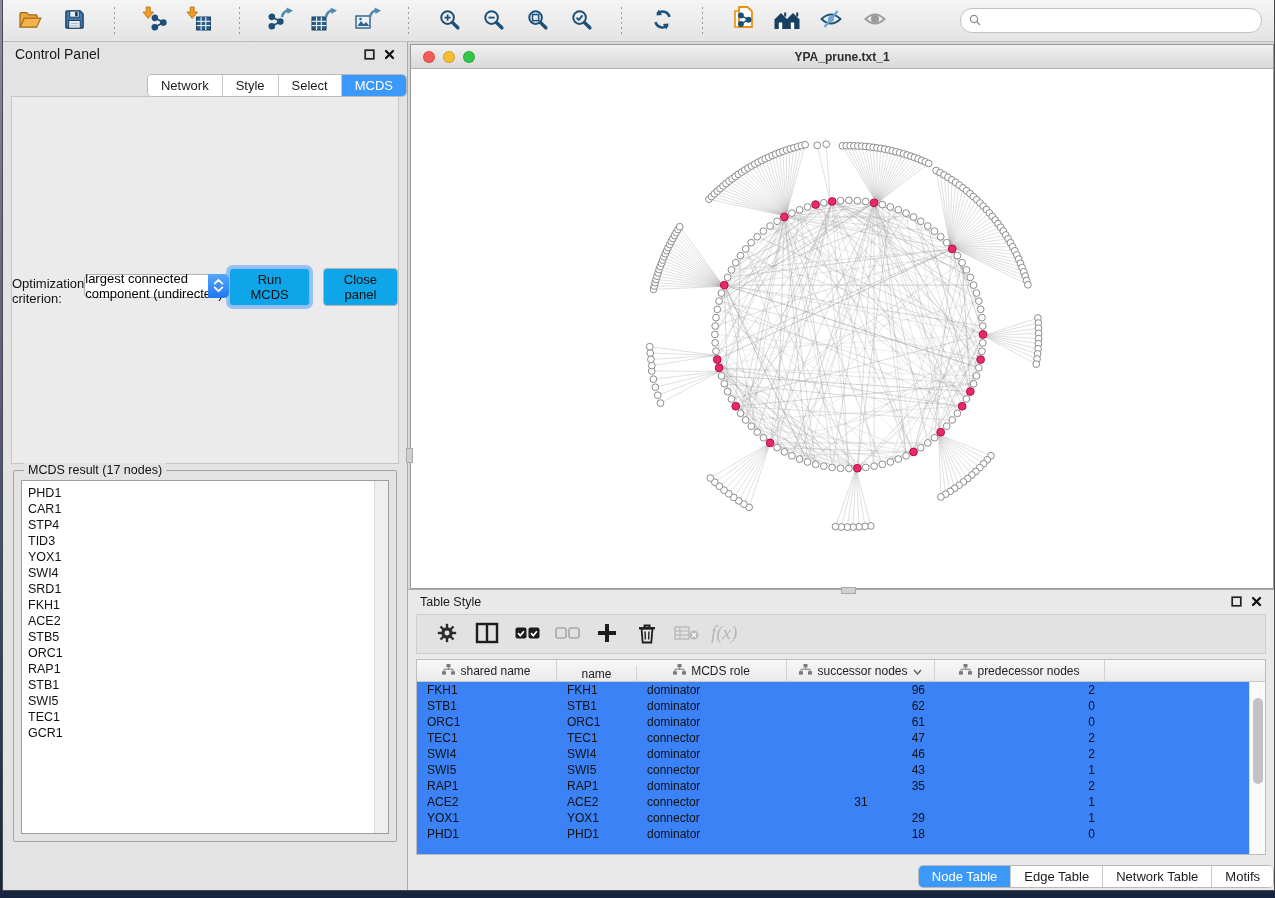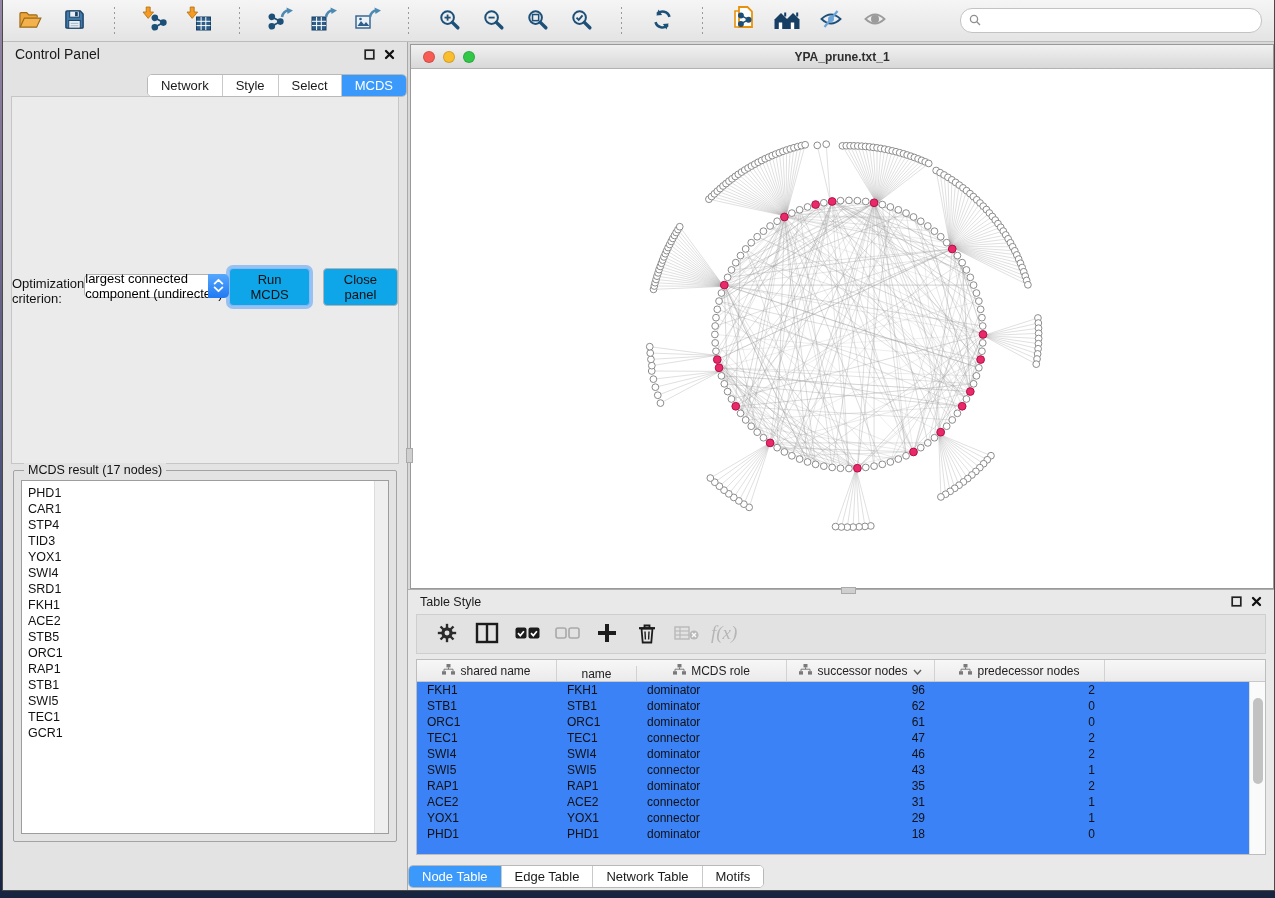--- a/index.html
+++ b/index.html
@@ -75,21 +75,21 @@
     border-bottom:1px solid #c8c8c8;}
   .th{display:flex;align-items:center;justify-content:center;gap:5px;font-size:12px;color:#222;
     border-right:1px solid #d2d2d2;box-sizing:border-box;}
   .th.filler{flex:1;border-right:none;}
   .tbody{flex:1;overflow:hidden;}
   .tr{display:flex;height:16px;align-items:center;font-size:12px;color:#111;}
   .td{box-sizing:border-box;padding:0 10px;white-space:nowrap;overflow:hidden;}
   .td.num{text-align:right;}
   .tbl-scroll{position:absolute;top:22px;right:0;bottom:0;width:15px;background:#fafafa;border-left:1px solid #ddd;}
   .tbl-thumb{position:absolute;left:2.5px;right:2.5px;top:16px;height:86px;background:#c2c2c2;border-radius:6px;}
-  .tp-tabs{height:27px;flex:none;display:flex;justify-content:flex-start;align-items:center;margin-top:8px;}
+  .tp-tabs{height:27px;flex:none;display:flex;justify-content:flex-end;align-items:center;margin-top:8px;}
   
   .status-bar{height:32px;flex:none;background:#ececec;border-top:1px solid #c2c2c2;
     display:flex;align-items:center;padding:0 11px;}
   .sb-btn{width:28px;height:24px;background:#f6f6f6;border:1px solid #b5b5b5;border-radius:3px;
     display:flex;align-items:center;justify-content:center;padding:0;}
   .memory-btn{margin-left:auto;height:23px;background:#fdfdfd;border:1px solid #b5b5b5;border-radius:3px;
     display:flex;align-items:center;gap:5px;padding:0 9px;font-size:12px;color:#111;}
   .mem-dot{width:10px;height:10px;border-radius:50%;background:#17a62b;border:1px solid #0e7a1d;box-sizing:border-box;}
 </style>
 </head>
@@ -1187,21 +1187,21 @@
                 <div class="td" style="width: 140px; flex: 0 0 auto;">RAP1</div>
                 <div class="td" style="width: 80px; flex: 0 0 auto;">RAP1</div>
                 <div class="td" style="width: 150px; flex: 0 0 auto;">dominator</div>
                 <div class="td num" style="width: 148px; flex: 0 0 auto;">35</div>
                 <div class="td num" style="width: 170px; flex: 0 0 auto;">2</div>
               </div>
               <div class="tr">
                 <div class="td" style="width: 140px; flex: 0 0 auto;">ACE2</div>
                 <div class="td" style="width: 80px; flex: 0 0 auto;">ACE2</div>
                 <div class="td" style="width: 150px; flex: 0 0 auto;">connector</div>
-                <div class="td num" style="width: 148px; flex: 0 0 auto;">31</div>
+                <div class="td num" style="width: 148px; flex: 0 0 auto; text-align: center;">31</div>
                 <div class="td num" style="width: 170px; flex: 0 0 auto;">1</div>
               </div>
               <div class="tr">
                 <div class="td" style="width: 140px; flex: 0 0 auto;">YOX1</div>
                 <div class="td" style="width: 80px; flex: 0 0 auto;">YOX1</div>
                 <div class="td" style="width: 150px; flex: 0 0 auto;">connector</div>
                 <div class="td num" style="width: 148px; flex: 0 0 auto;">29</div>
                 <div class="td num" style="width: 170px; flex: 0 0 auto;">1</div>
               </div>
               <div class="tr">

